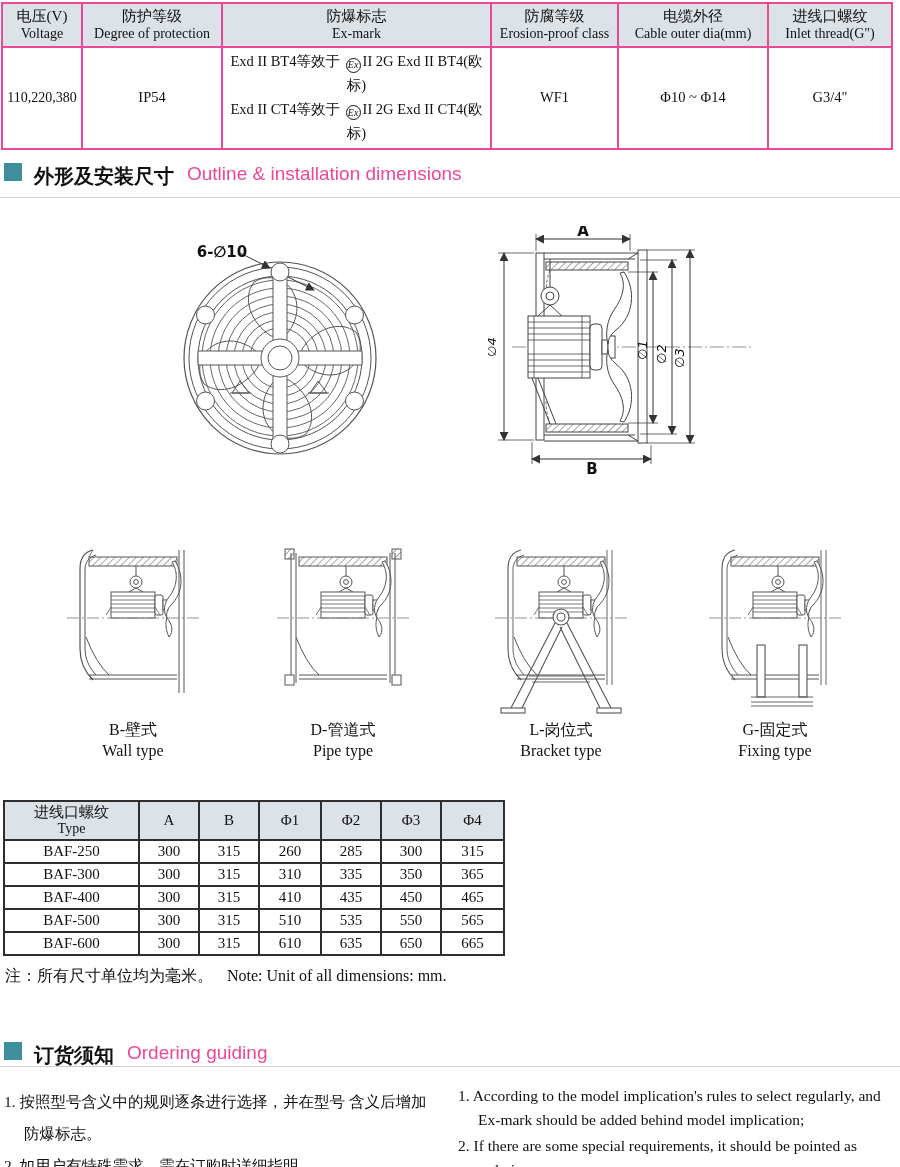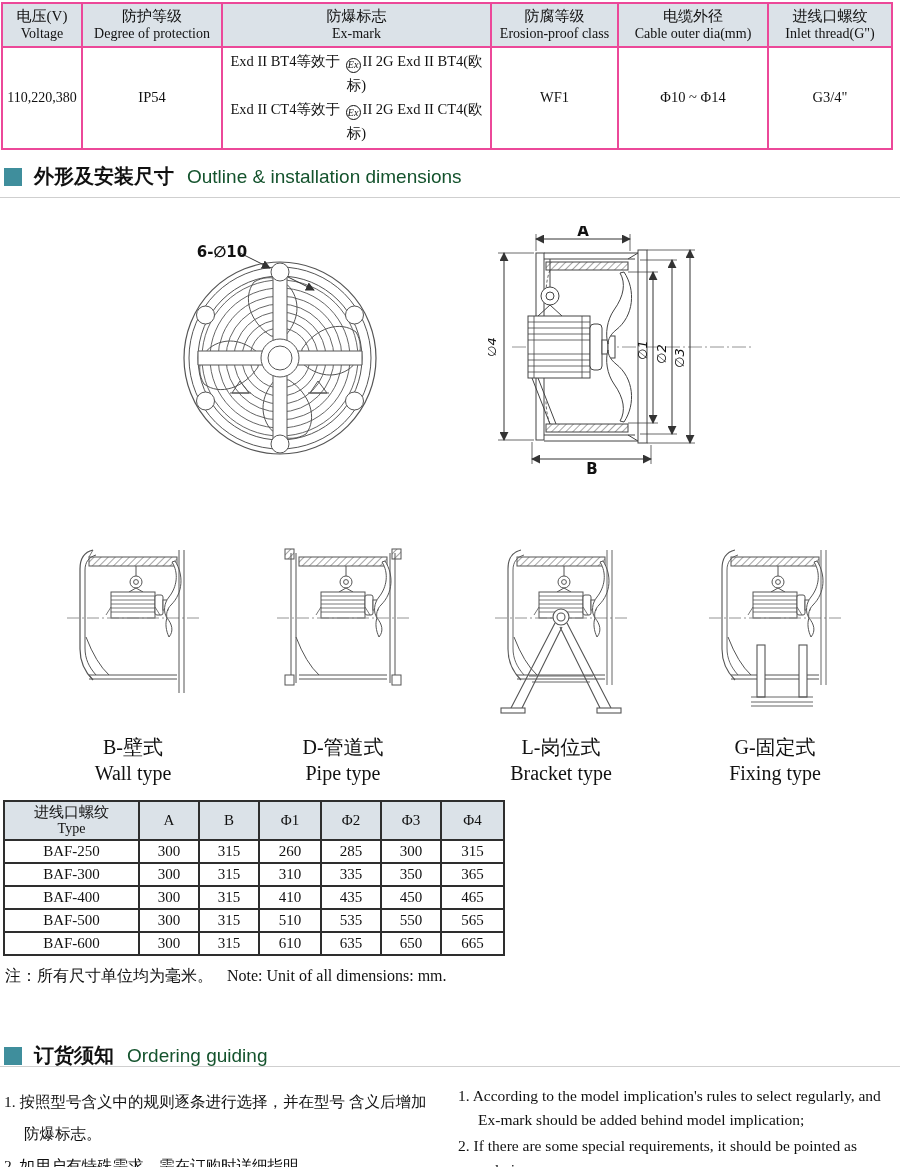--- a/index.html
+++ b/index.html
@@ -15,31 +15,31 @@
   .hen{font-size:14px;line-height:1.2;}
   .exmark-cell{font-size:13.2px;line-height:1.65;text-align:center;}
   .exbadge{display:inline-flex;align-items:center;justify-content:center;width:13px;height:13px;
            border:1.2px solid #111;border-radius:50%;font-size:10px;font-style:italic;
            margin:0 2px;vertical-align:-2px;line-height:1;}
   .dim-table{position:absolute;left:3px;top:800px;width:500px;table-layout:fixed;}
   .dim-table th,.dim-table td{border:2px solid #2e2e2e;text-align:center;vertical-align:middle;padding:0 2px;}
   .dim-table th{background:#dbe2e8;font-weight:normal;height:37px;font-size:15px;}
   .dim-table td{height:21px;font-size:15px;}
   
-  .sec{position:absolute;left:4px;display:flex;align-items:center;}
+  .sec{position:absolute;left:4px;display:flex;}
   .sec .sq{width:18px;height:18px;flex:0 0 auto;}
   .sec .zh{font-family:"Liberation Sans","DejaVu Sans",sans-serif;font-weight:bold;font-size:20px;margin-left:12px;}
-  .sec .en{font-family:"Liberation Sans","DejaVu Sans",sans-serif;font-size:19px;color:#14532d;margin-left:13px;}
+  .sec .en{font-family:"Liberation Sans","DejaVu Sans",sans-serif;font-size:19px;color:#ec4899;margin-left:13px;}
   .rule{position:absolute;left:0;width:900px;height:1px;background:#cfcfcf;}
   
   .drw{position:absolute;}
   svg text{font-family:"DejaVu Sans","Liberation Sans",sans-serif;fill:#111;}
   .mtype{position:absolute;top:545px;width:150px;text-align:center;}
   .mtype svg{display:block;margin:0 auto;}
-  .mcap{font-size:20px;line-height:1.3;margin-top:17px;}
+  .mcap{font-size:16px;line-height:1.3;margin-top:3px;}
   
   .note{position:absolute;left:5px;top:966px;font-size:16px;}
   .note .en{margin-left:14px;}
   .ord{position:absolute;font-size:15.5px;}
   .ord .item{padding-left:20px;text-indent:-20px;}
   .ord-zh{left:4px;top:1086px;width:424px;line-height:2.05;}
   .ord-en{left:458px;top:1084px;width:438px;line-height:1.55;}
   .ord-en .item{margin-bottom:2px;}
 </style>
 </head>

